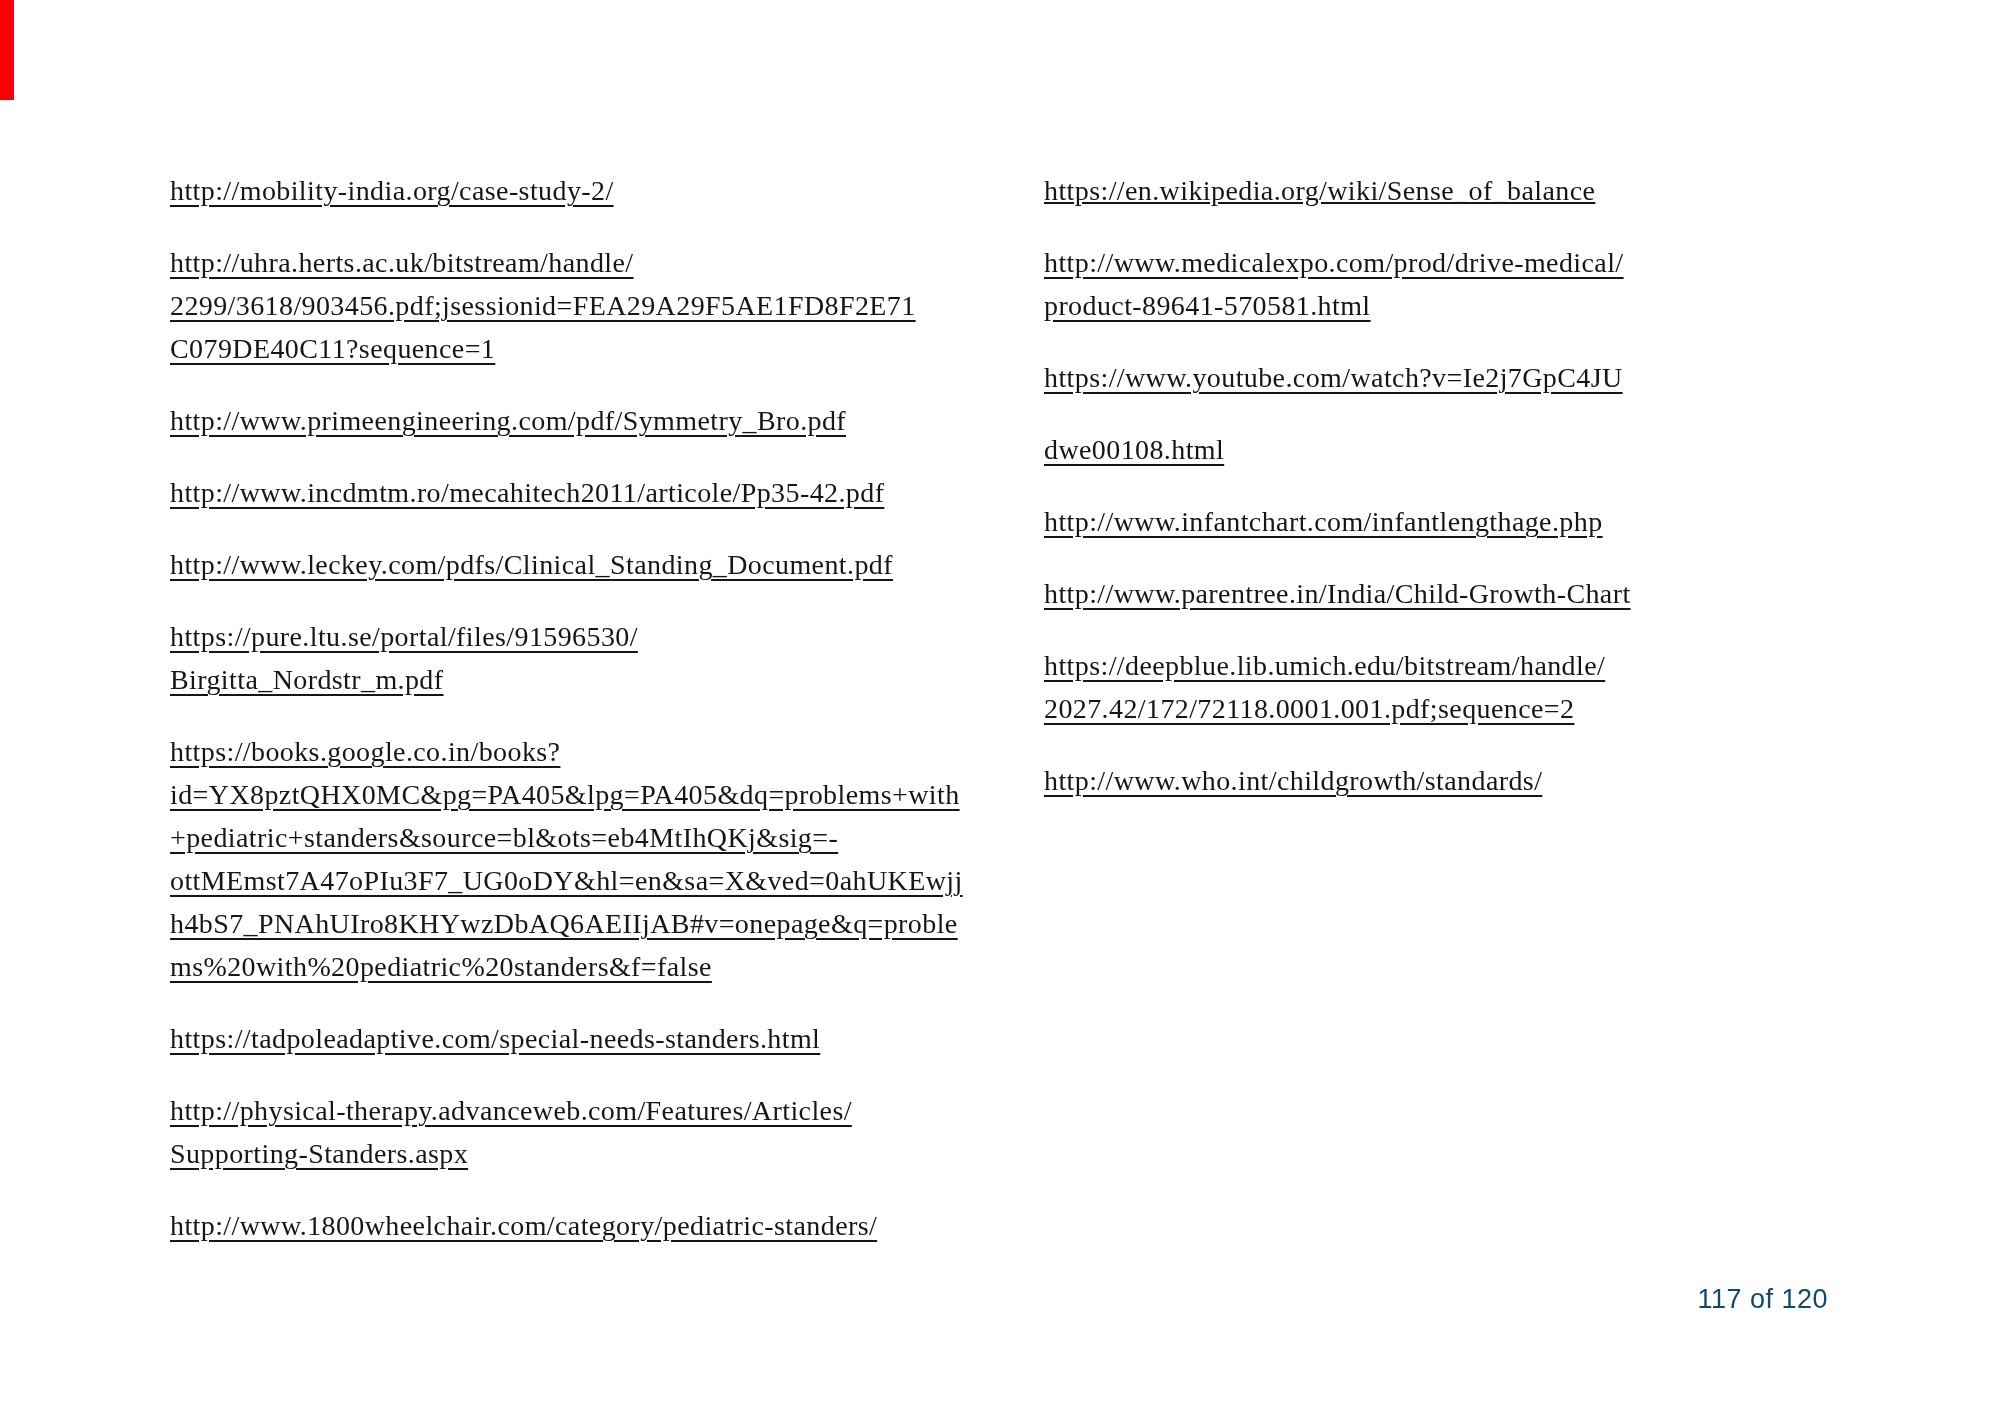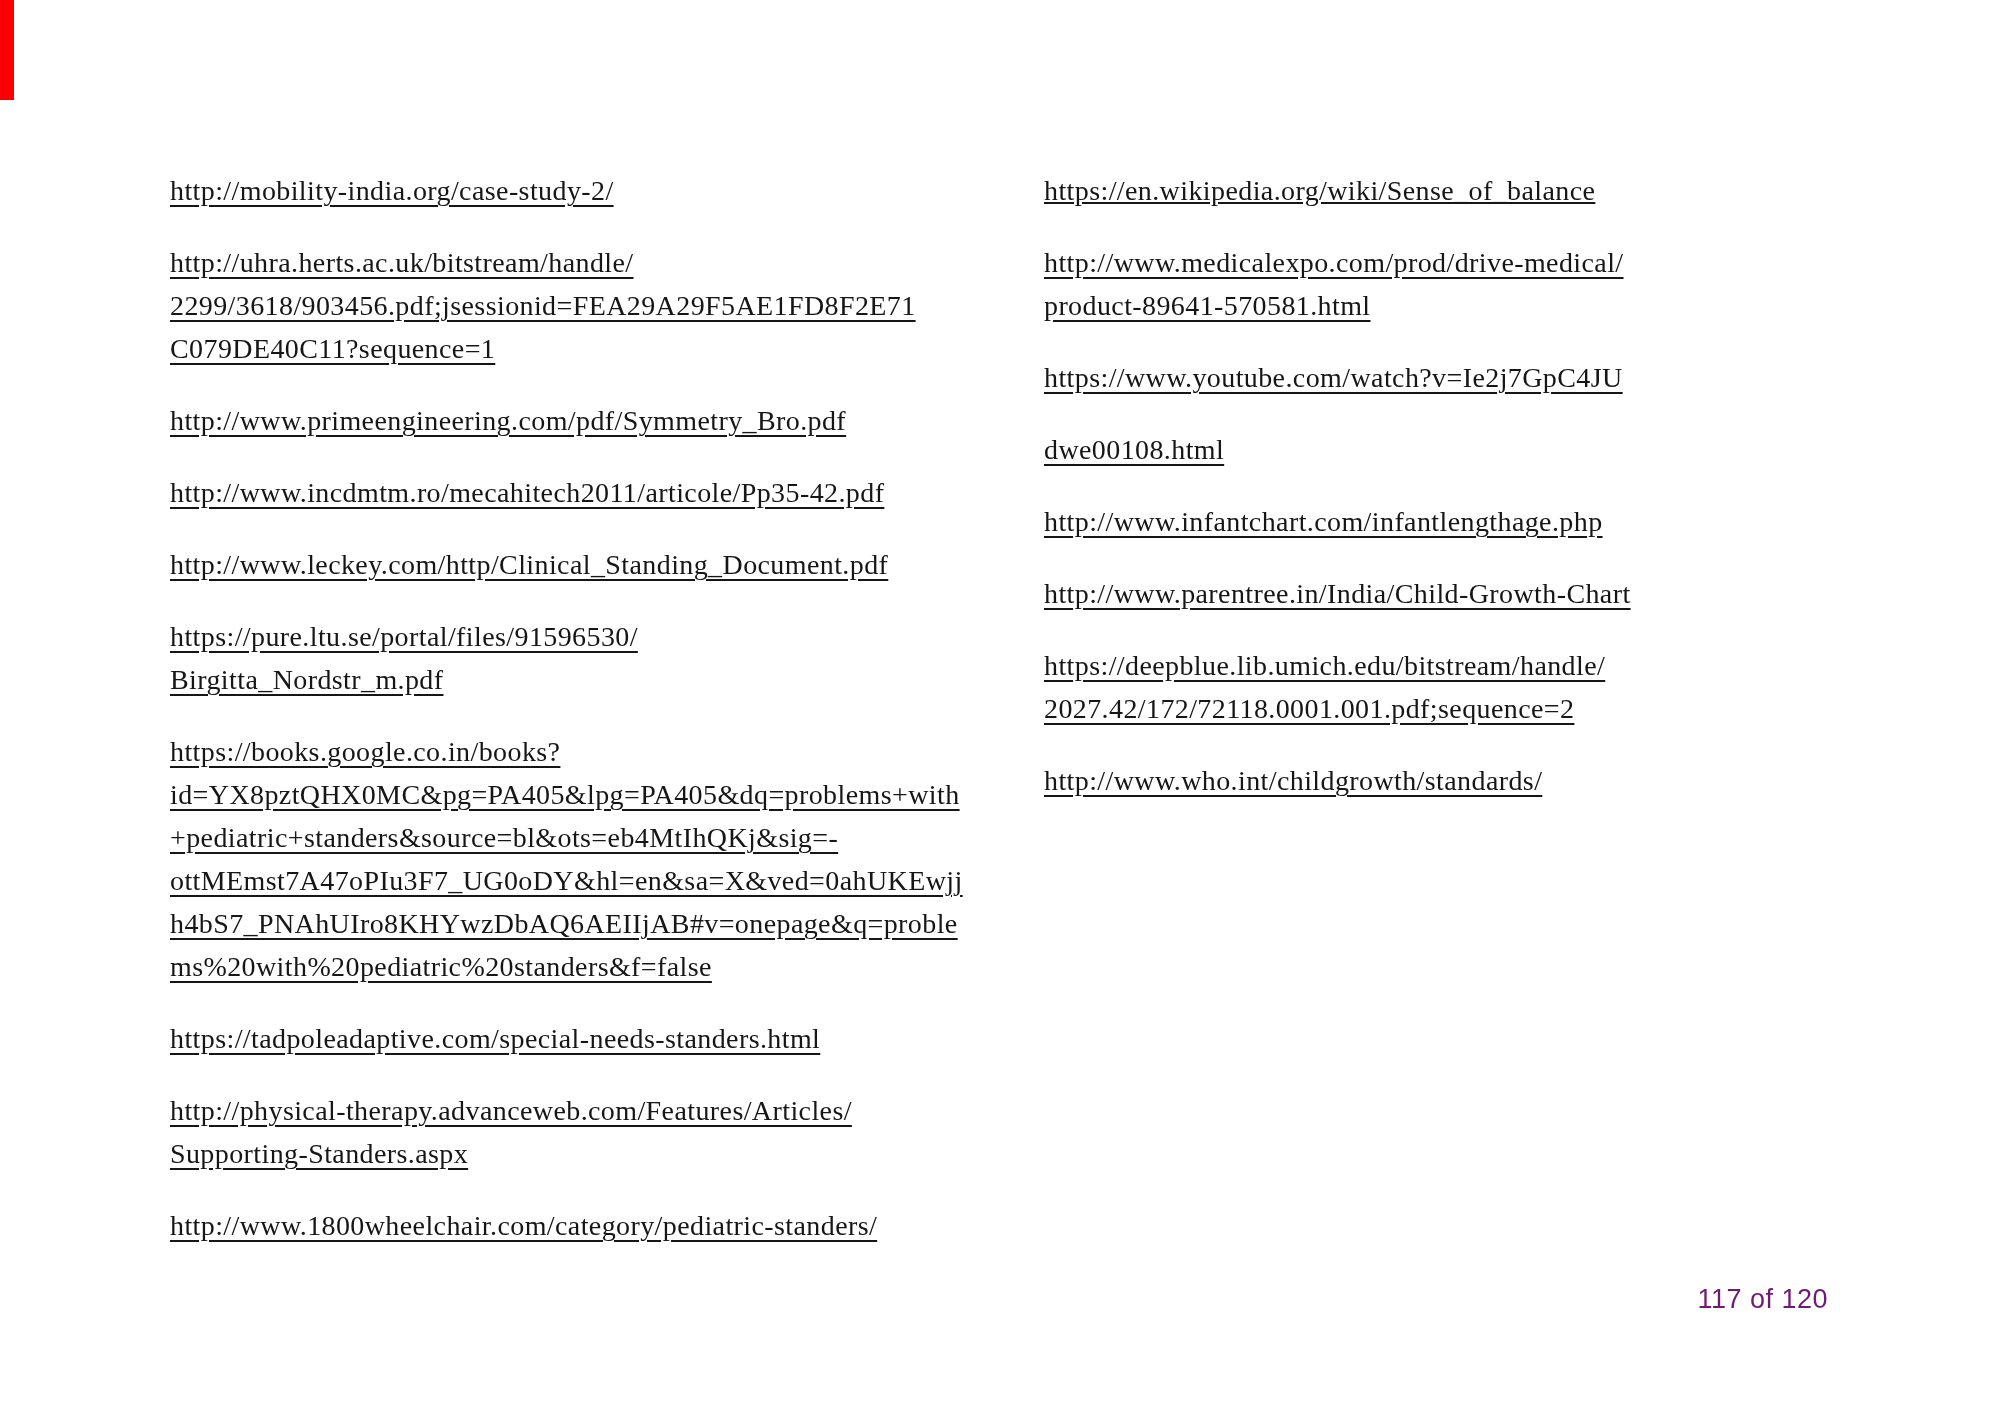--- a/index.html
+++ b/index.html
@@ -52,21 +52,21 @@
     text-decoration-thickness: 1.5px;
     text-underline-offset: 5px;
   }
   .page-number {
     position: absolute;
     top: 1284px;
     right: 172px;
     font-family: "Liberation Sans", "DejaVu Sans", sans-serif;
     font-size: 27px;
     letter-spacing: 0.5px;
-    color: #701a75;
+    color: #0c4a6e;
   }
 </style>
 </head>
 <body>
 
 <div class="page">
   <div class="red-mark" style="background: rgb(250, 0, 5);"></div>
   <div class="col col-left" id="col-left">
       <p class="link u">
         <span class="link-line">http://mobility-india.org/case-study-2/</span>
@@ -76,21 +76,21 @@
         <span class="link-line">2299/3618/903456.pdf;jsessionid=FEA29A29F5AE1FD8F2E71</span>
         <span class="link-line">C079DE40C11?sequence=1</span>
       </p>
       <p class="link u">
         <span class="link-line">http://www.primeengineering.com/pdf/Symmetry_Bro.pdf</span>
       </p>
       <p class="link u">
         <span class="link-line">http://www.incdmtm.ro/mecahitech2011/articole/Pp35-42.pdf</span>
       </p>
       <p class="link u">
-        <span class="link-line">http://www.leckey.com/http/Clinical_Standing_Document.pdf</span>
+        <span class="link-line">http://www.leckey.com/pdfs/Clinical_Standing_Document.pdf</span>
       </p>
       <p class="link u">
         <span class="link-line">https://pure.ltu.se/portal/files/91596530/</span>
         <span class="link-line">Birgitta_Nordstr_m.pdf</span>
       </p>
       <p class="link u">
         <span class="link-line">https://books.google.co.in/books?</span>
         <span class="link-line">id=YX8pztQHX0MC&amp;pg=PA405&amp;lpg=PA405&amp;dq=problems+with</span>
         <span class="link-line">+pediatric+standers&amp;source=bl&amp;ots=eb4MtIhQKj&amp;sig=-</span>
         <span class="link-line">ottMEmst7A47oPIu3F7_UG0oDY&amp;hl=en&amp;sa=X&amp;ved=0ahUKEwjj</span>

